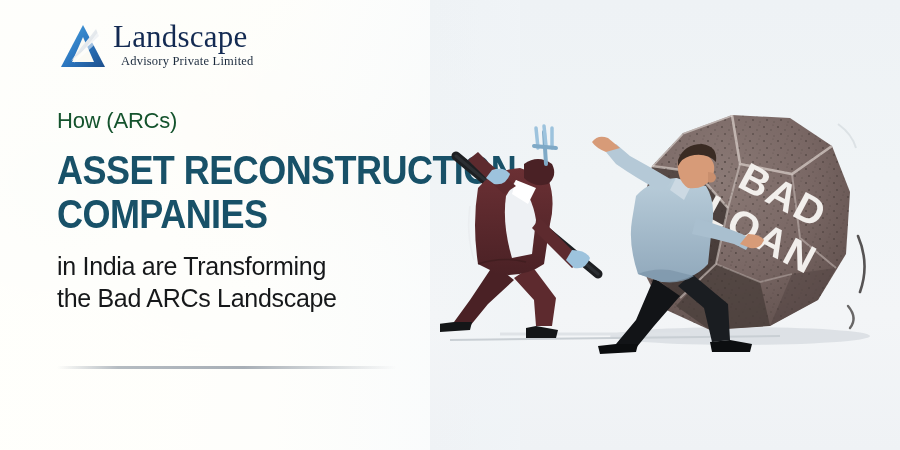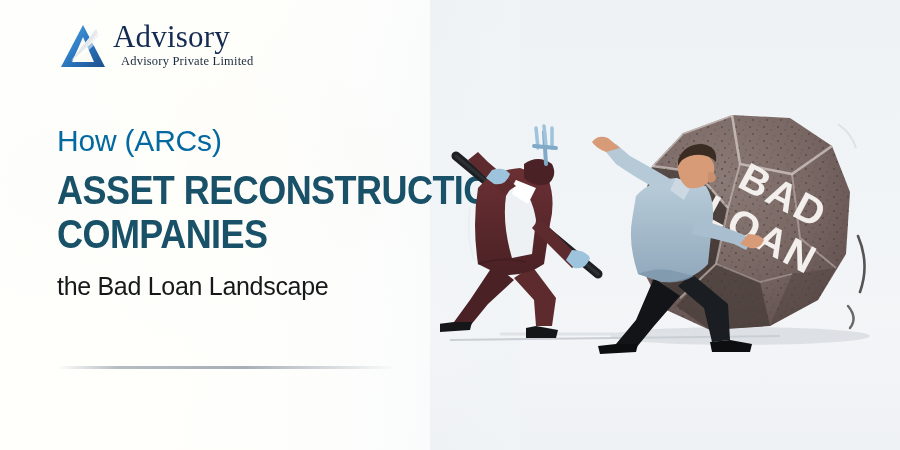--- a/index.html
+++ b/index.html
@@ -65,23 +65,22 @@
   }
   .logo-sub {
     font-family:"Liberation Serif", serif;
     font-size:12.5px; line-height:14px; color:#1b2a3d;
     letter-spacing:.2px; margin-top:1px; margin-left:8px;
   }
 
   
   .copy { position:absolute; left:57px; top:104px; width:420px; }
   .kicker {
-    font-size:30px; line-height:34px; font-weight:400; color:#0369a1;
+    font-size:22px; line-height:34px; font-weight:400; color:#14532d;
     letter-spacing:-.2px;
-    margin-top:20px;
   }
   .title {
     margin-top:10px;
     font-family:"Liberation Sans Narrow","Liberation Sans", sans-serif;
     font-size:40px; line-height:44px; font-weight:700;
     color:#185168; letter-spacing:-.6px;
     text-transform:uppercase;
     transform:scaleX(.90);
     transform-origin:left center;
     white-space:nowrap;
@@ -140,33 +139,34 @@
             <stop offset="100%" stop-color="#aeb6bf"></stop>
           </linearGradient>
         </defs>
         <path d="M26 5 L48 47 L4 47 Z" fill="url(#triGrad)"></path>
         <path d="M26 17 L37 42 L15 42 Z" fill="#fbfaf4"></path>
         <path d="M39 9 C33 17, 24 27, 14 41 C22 34, 33 25, 42 16 Z" fill="url(#swGrad)"></path>
         <path d="M41 12 C35 20, 26 30, 17 43 C25 36, 36 27, 44 18 Z" fill="#ffffff" opacity=".55"></path>
       </svg>
     </div>
     <div class="logo-words">
-      <div class="logo-name">Advisory</div>
+      <div class="logo-name">Landscape</div>
       <div class="logo-sub">Advisory Private Limited</div>
     </div>
   </div>
 
   <div class="copy">
     <div class="kicker">How (ARCs)</div>
     <div class="title">
       <span>ASSET RECONSTRUCTION</span>
       <span>COMPANIES</span>
     </div>
     <div class="subtitle">
-      <span>the Bad Loan Landscape</span>
+      <span>in India are Transforming</span>
+      <span>the Bad ARCs Landscape</span>
     </div>
   </div>
   <div class="divider"></div>
 
   <div class="illo">
     <svg viewBox="0 0 460 300" xmlns="http://www.w3.org/2000/svg">
       <defs>
         <radialGradient id="rockG" cx="38%" cy="30%" r="80%">
           <stop offset="0%" stop-color="#8b7a76"></stop>
           <stop offset="55%" stop-color="#796764"></stop>

